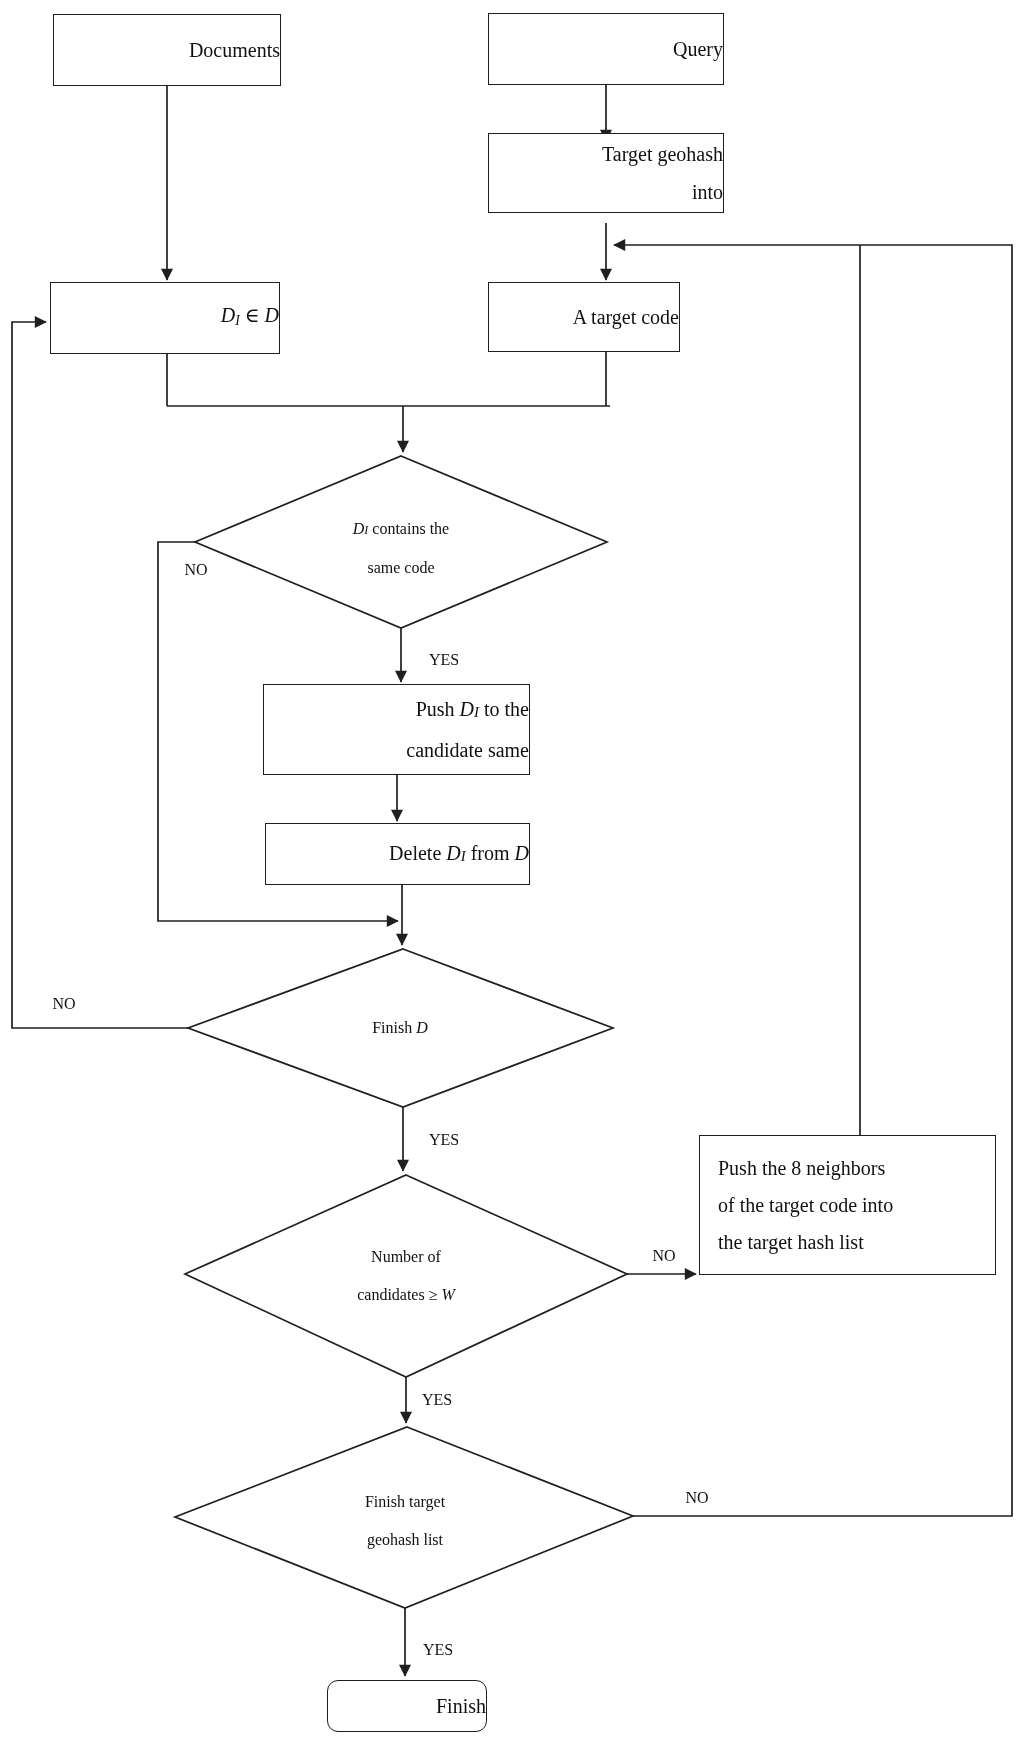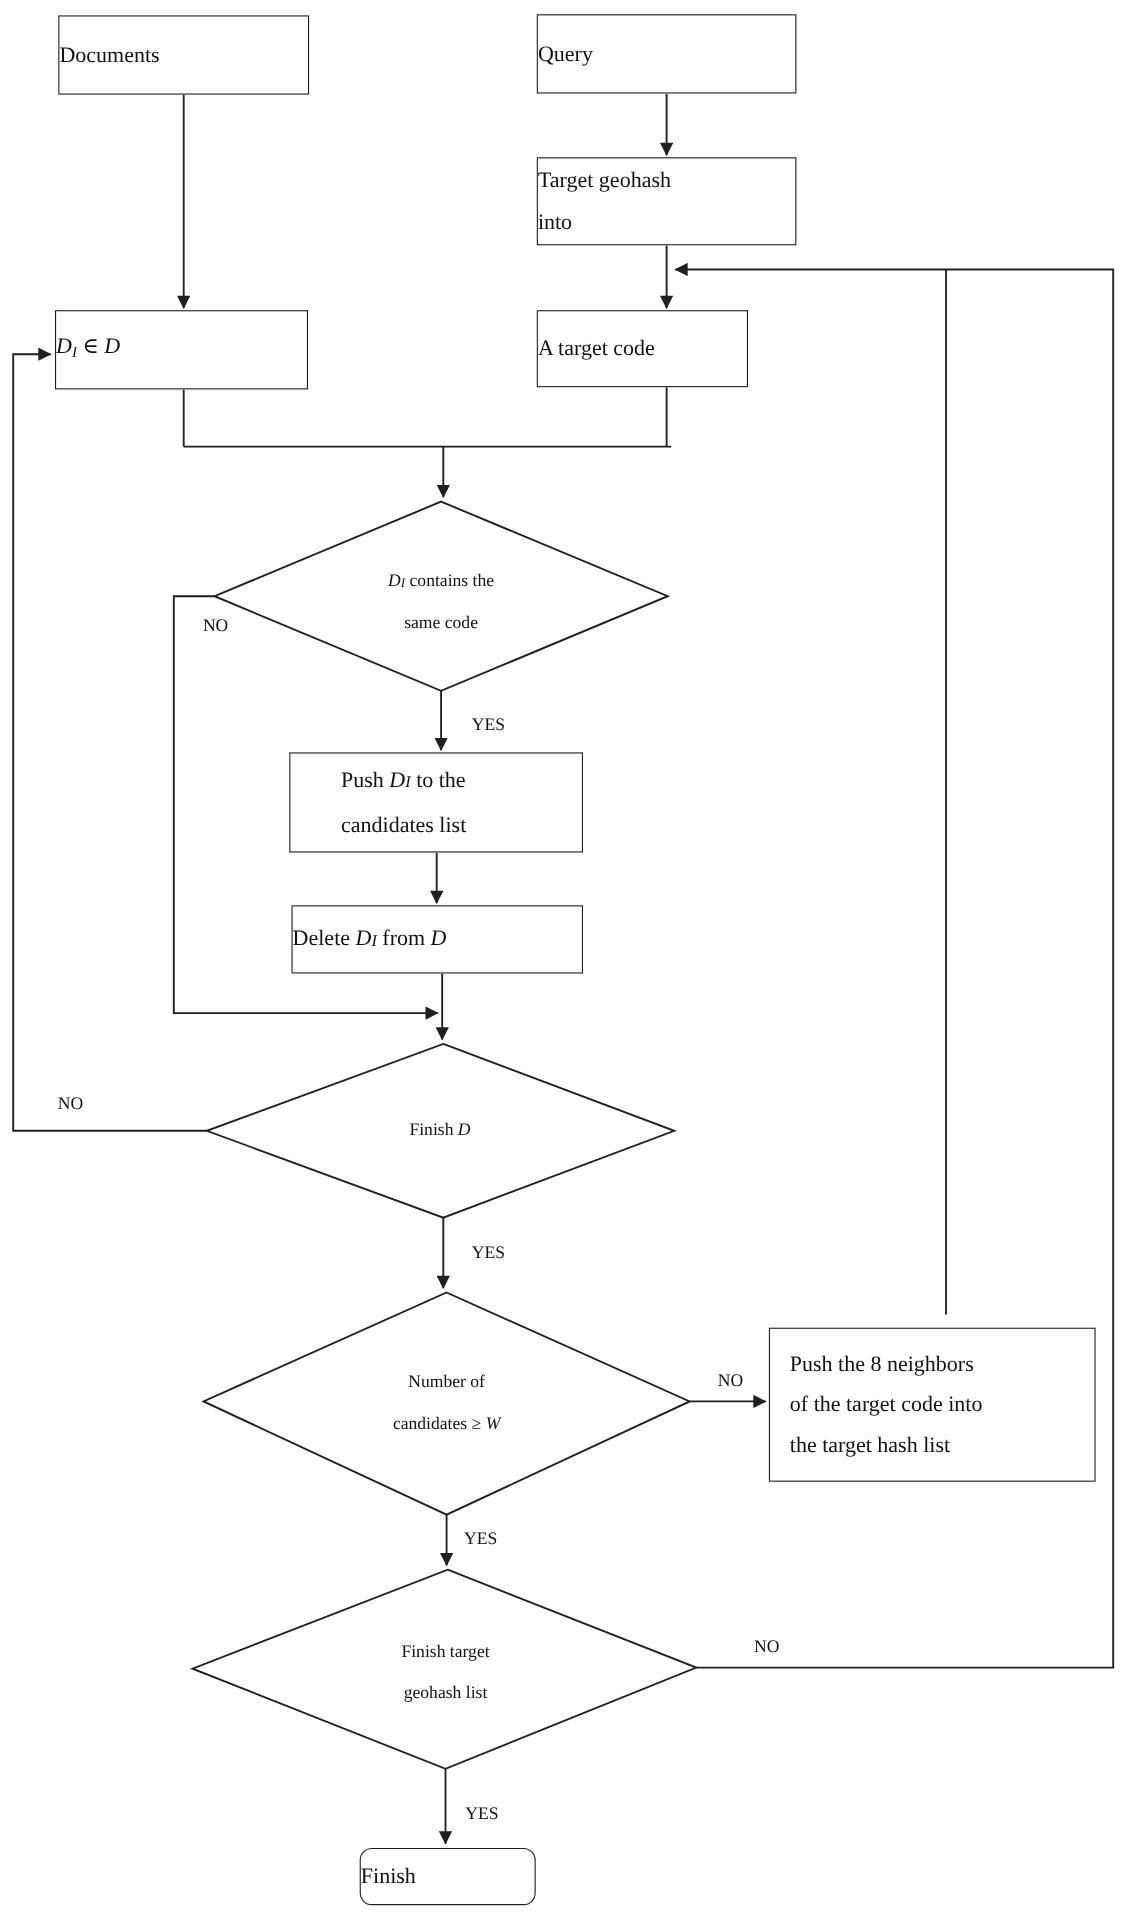--- a/index.html
+++ b/index.html
@@ -6,21 +6,21 @@
   .canvas{
     position:relative;width:1024px;height:1749px;background:#fff;
     font-family:"Liberation Serif","DejaVu Serif",serif;color:#111;
     overflow:hidden;
   }
   svg.wires{position:absolute;left:0;top:0;width:1024px;height:1749px;}
   .wire{stroke:#1f1f1f;stroke-width:1.7;fill:none;}
   .diamond{stroke:#1f1f1f;stroke-width:1.7;fill:#ffffff;}
   .box{
     position:absolute;border:1.7px solid #1f1f1f;background:#fff;
-    display:flex;flex-direction:column;align-items:flex-start;justify-content:center;
+    display:flex;flex-direction:column;align-items:flex-end;justify-content:center;
     font-size:20px;line-height:38px;text-align:center;box-sizing:border-box;
   }
   .box.round{border-radius:11px;}
   .box.leftalign{align-items:flex-start;text-align:left;padding-left:18px;line-height:37px;}
   .dtext{
     position:absolute;text-align:center;font-size:16px;line-height:38px;
   }
   .lbl{
     position:absolute;font-size:16px;line-height:24px;transform:translate(-50%,-50%);
     white-space:nowrap;
@@ -69,43 +69,43 @@
   </svg>
 
   <div class="box" style="left:53px;top:14px;width:228px;height:72px;">
     <span class="ln">Documents</span>
   </div>
 
   <div class="box" style="left:488px;top:13px;width:236px;height:72px;">
     <span class="ln">Query</span>
   </div>
 
-  <div class="box" style="left:488px;top:143px;width:236px;height:80px;">
+  <div class="box" style="left:488px;top:133px;width:236px;height:80px;">
     <span class="ln">Target geohash</span>
     <span class="ln">into</span>
   </div>
 
   <div class="box" style="left:488px;top:282px;width:192px;height:70px;">
     <span class="ln">A target code</span>
   </div>
 
   <div class="box" style="left:50px;top:282px;width:230px;height:72px;">
     <span class="ln"><span class="it">D</span><span class="sb">I</span><span> ∈ </span><span class="it">D</span></span>
   </div>
 
   <div class="box" style="left:263px;top:684px;width:267px;height:91px;padding-left:46px;">
     <span class="ln"><span>Push </span><span class="it">D</span><span class="si">I</span><span> to the</span></span>
-    <span class="ln">candidates list</span>
+    <span class="ln">candidate same</span>
   </div>
 
   <div class="box" style="left:265px;top:823px;width:265px;height:62px;">
     <span class="ln"><span>Delete </span><span class="it">D</span><span class="si">I</span><span> from </span><span class="it">D</span></span>
   </div>
 
-  <div class="box leftalign" style="left:699px;top:1207px;width:297px;height:140px;">
+  <div class="box leftalign" style="left:699px;top:1135px;width:297px;height:140px;">
     <span class="ln">Push the 8 neighbors</span>
     <span class="ln">of the target code into</span>
     <span class="ln">the target hash list</span>
   </div>
 
   <div class="box round" style="left:327px;top:1680px;width:160px;height:52px;">
     <span class="ln">Finish</span>
   </div>
 
   <div class="dtext" style="left:241px;top:510px;width:320px;">

